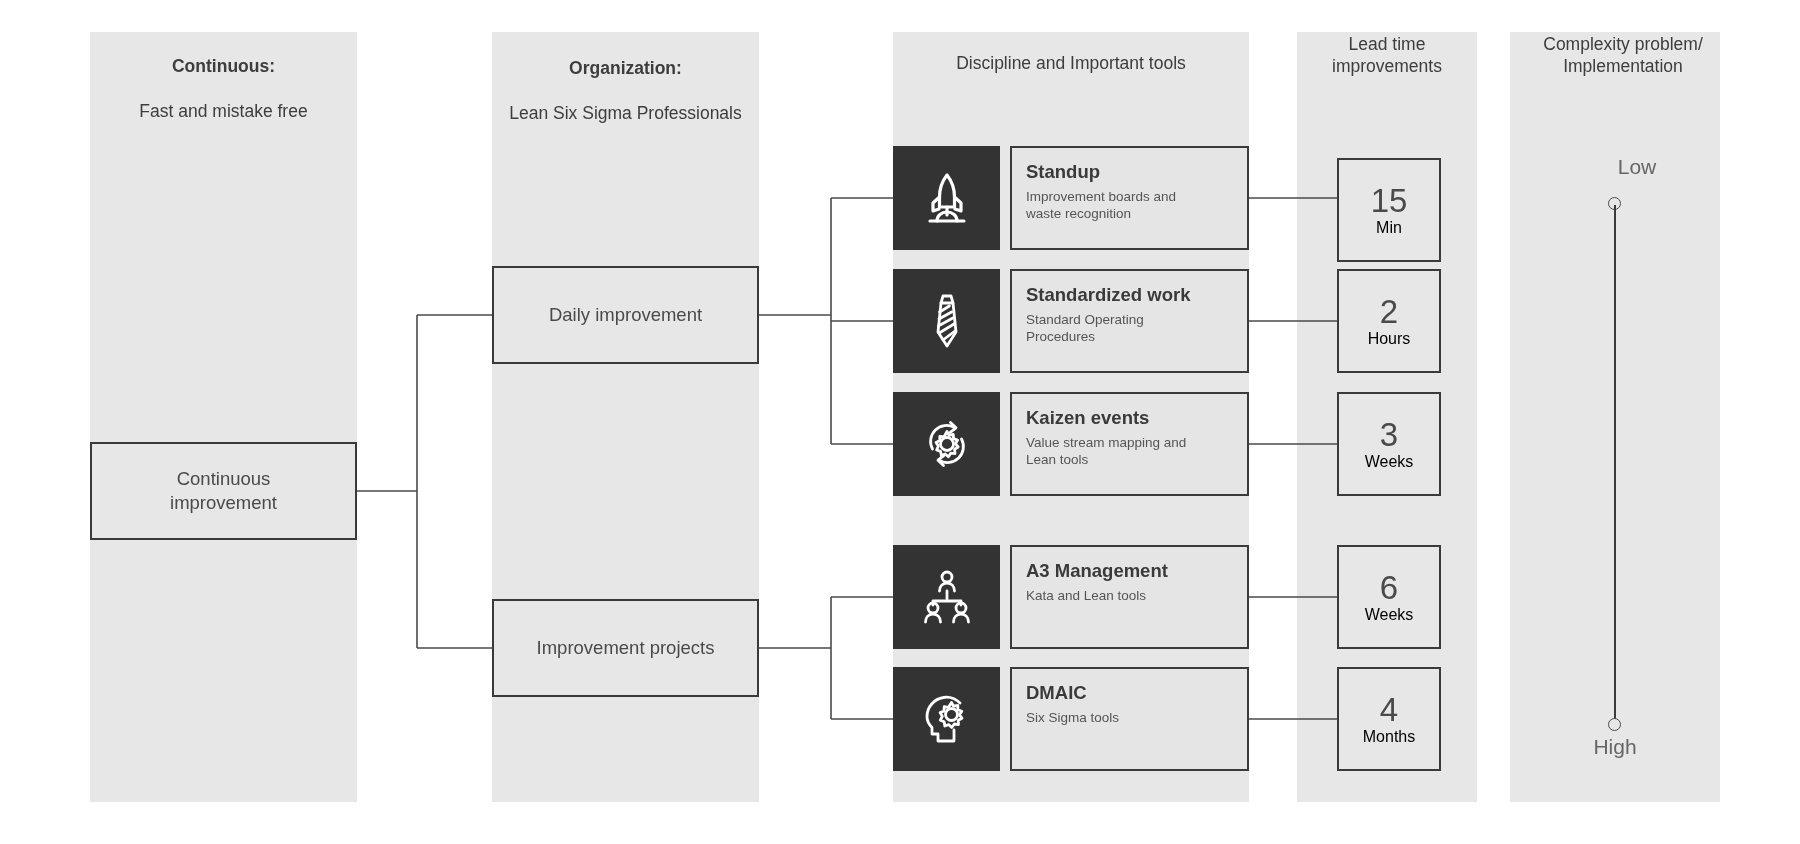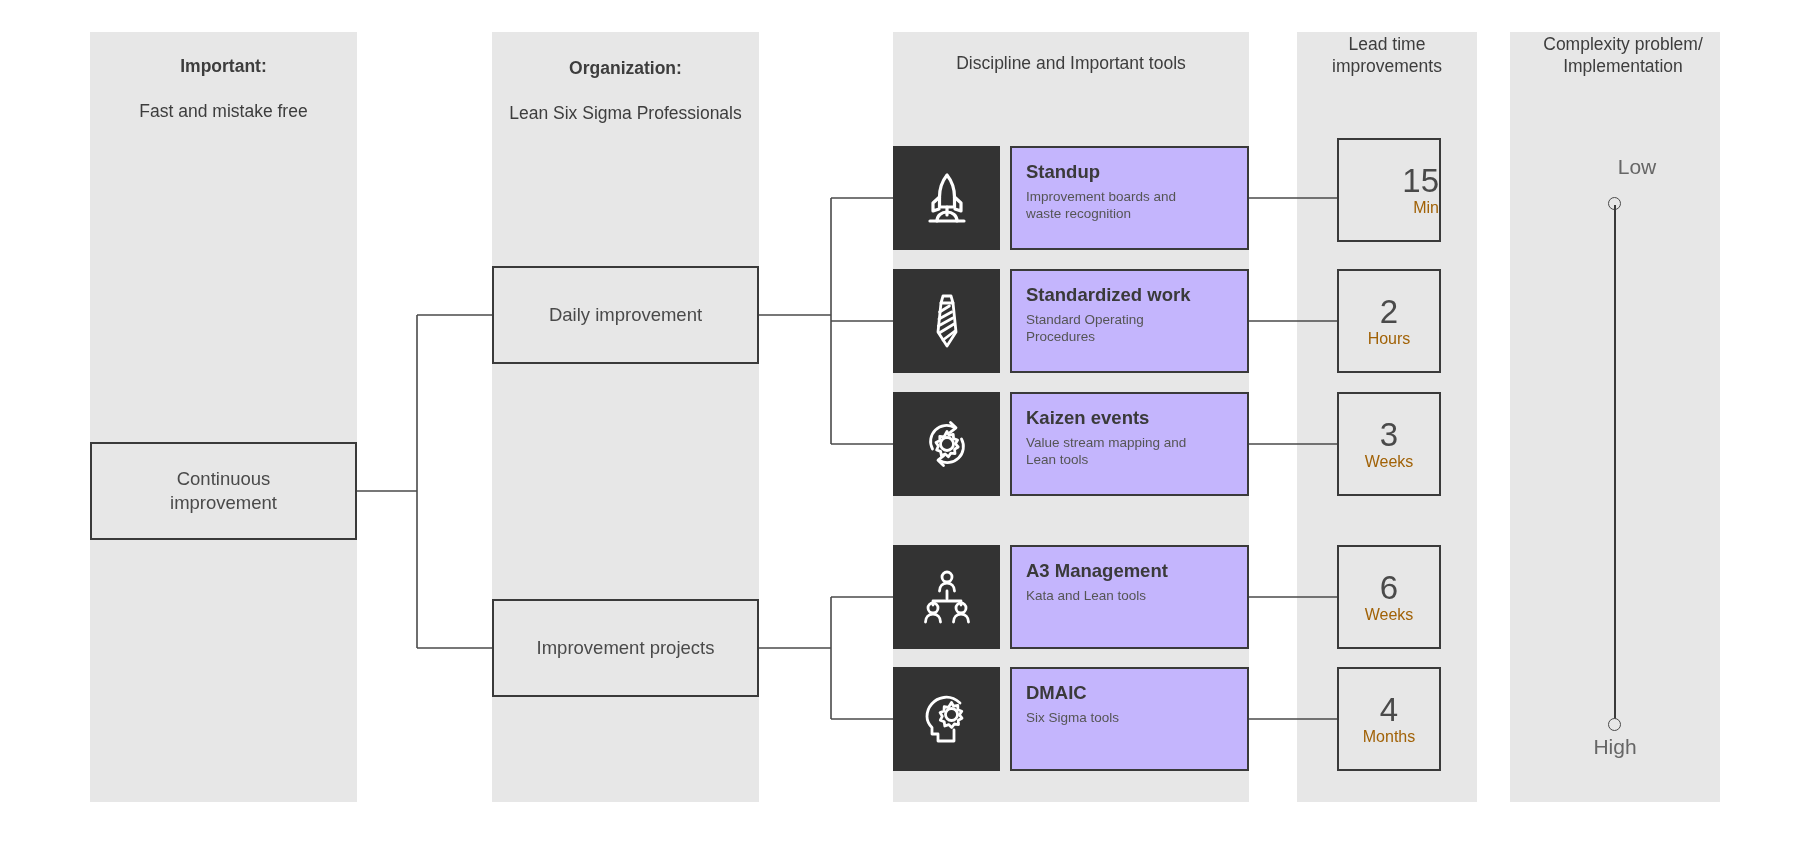--- a/index.html
+++ b/index.html
@@ -90,21 +90,21 @@
     display: flex;
     align-items: center;
     justify-content: center;
   }
   .tool-icon svg { display: block; }
 
   .tool-card {
     position: absolute;
     left: 117px; top: 0;
     width: 239px; height: 104px;
-    background: #c4b5fd;
+    background: #e5e5e5;
     border: 2px solid #3a3a3a;
     box-sizing: border-box;
     padding: 13px 14px 0 14px;
   }
   .tool-title {
     font-size: 18.5px;
     font-weight: bold;
     color: #3a3a3a;
     line-height: 1.15;
     margin-bottom: 7px;
@@ -124,27 +124,27 @@
     height: 104px;
     background: #e7e7e7;
     border: 2.5px solid #3a3a3a;
     box-sizing: border-box;
     display: flex;
     flex-direction: column;
     align-items: center;
     justify-content: center;
     line-height: 1;
   }
-  .lt-box.r0 { top: 138px; align-items: flex-end; }
+  .lt-box.r0 { top: 158px; }
   .lt-box.r1 { top: 269px; }
   .lt-box.r2 { top: 392px; }
   .lt-box.r3 { top: 545px; }
   .lt-box.r4 { top: 667px; }
   .lt-value { font-size: 33px; color: #4a4a4a; margin-bottom: 3px; }
-  .lt-unit  { font-size: 16px; color: #a16207; }
+  .lt-unit  { font-size: 16px; color: #000000; }
 
   
   #scale-label-low {
     position: absolute;
     left: 1510px; width: 254px;
     top: 155px;
     text-align: center;
     font-size: 21px;
     color: #666666;
   }
@@ -190,21 +190,21 @@
 
 <div id="canvas">
 
   <div class="band band-philosophy"></div>
   <div class="band band-organization"></div>
   <div class="band band-discipline"></div>
   <div class="band band-leadtime"></div>
   <div class="band band-complexity"></div>
 
   <div class="band-title t-philosophy band-philosophy-title" style="left:90px;width:267px;">
-    <span class="strong">Important:</span>
+    <span class="strong">Continuous:</span>
     <span>Fast and mistake free</span>
   </div>
 
   <div class="band-title t-organization" style="left:492px;width:267px;">
     <span class="strong">Organization:</span>
     <span>Lean Six Sigma Professionals</span>
   </div>
 
   <div class="band-title t-discipline" style="left:893px;width:356px;">Discipline and Important tools</div>
 

